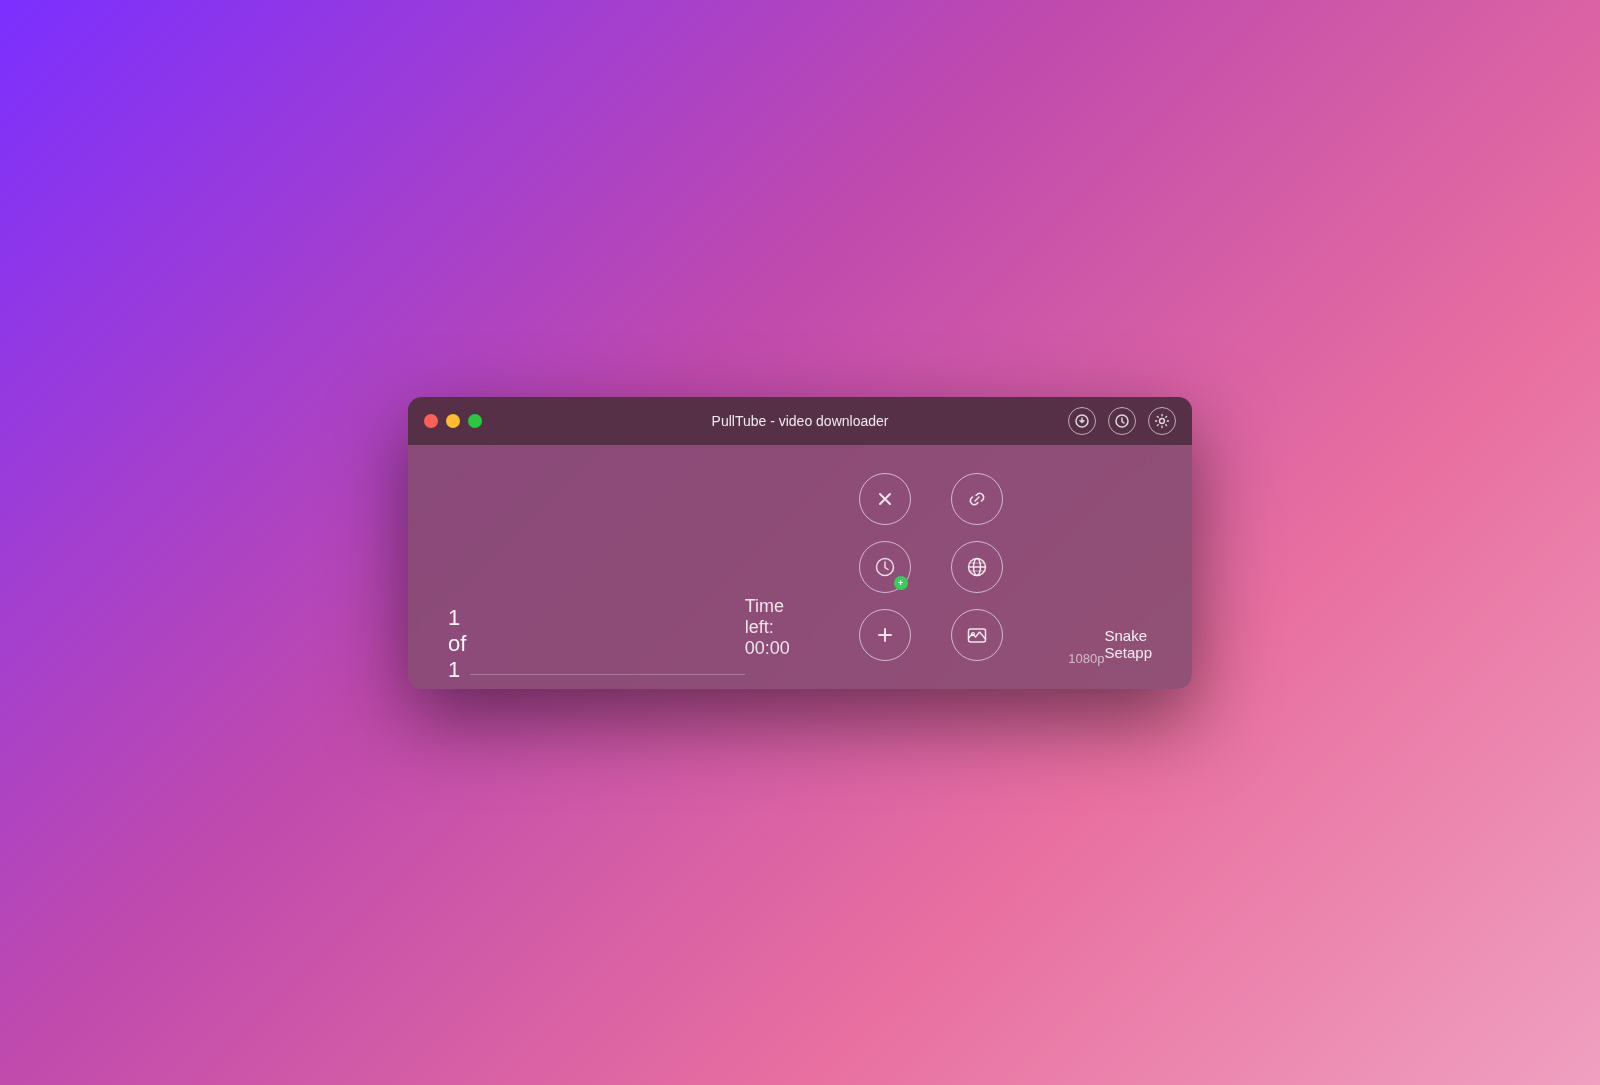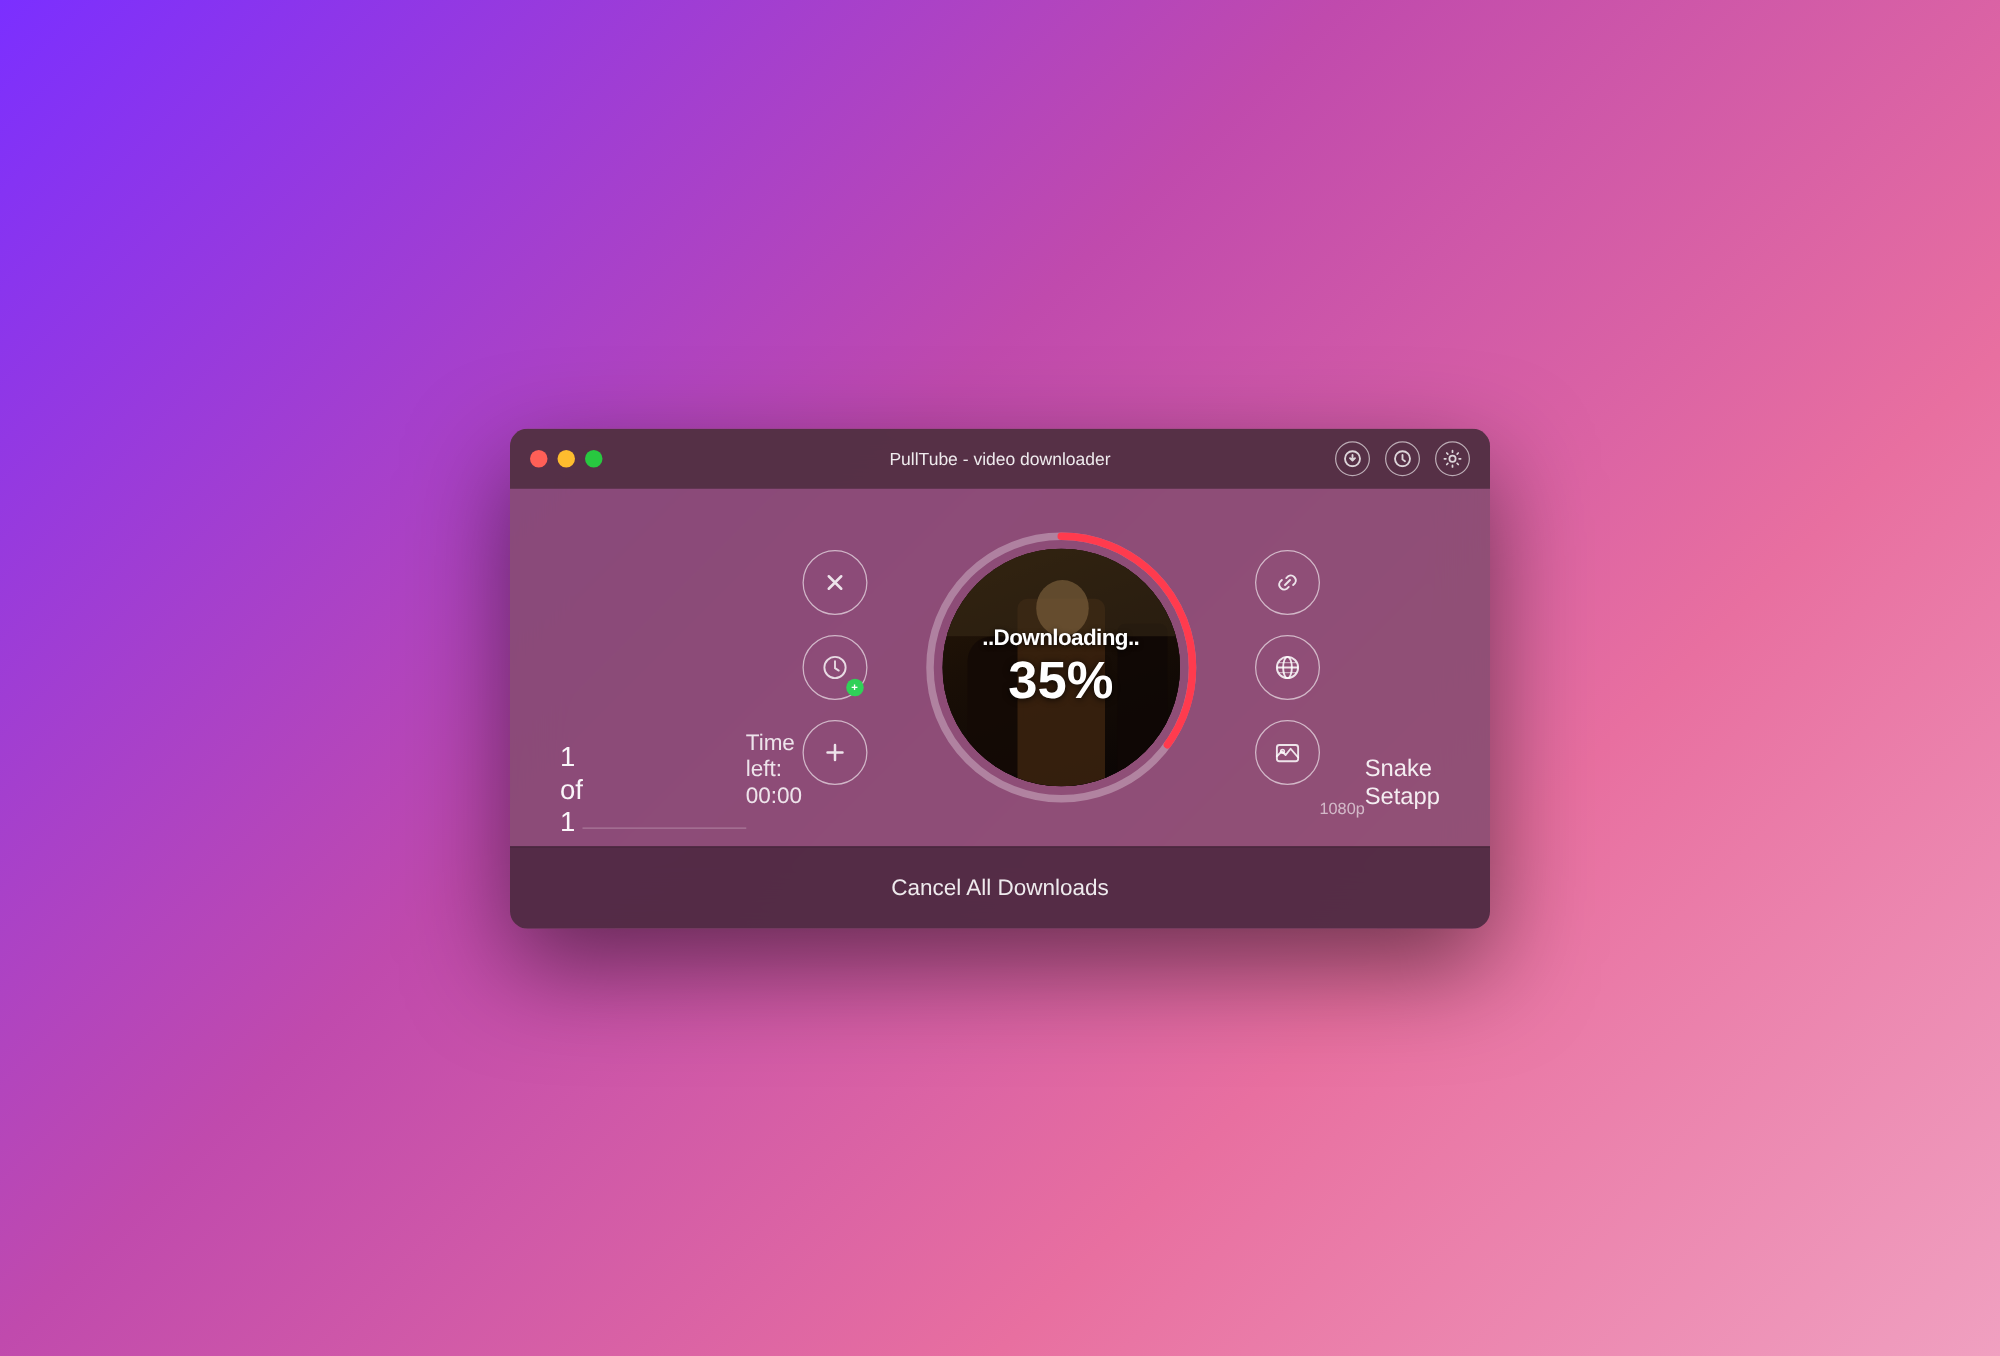--- a/index.html
+++ b/index.html
@@ -231,21 +231,21 @@
     }
 
     .quality-text {
       color: rgba(255,255,255,0.6);
       font-size: 13px;
       margin-bottom: 23px;
     }
 
     .video-title {
       color: rgba(255,255,255,0.9);
-      font-size: 19px;
+      font-size: 15px;
       font-weight: 400;
       margin-bottom: 28px;
     }
 
     
     .cancel-btn {
       width: 100%;
       background: rgba(60, 30, 50, 0.7);
       border: none;
       border-top: 1px solid rgba(0,0,0,0.2);
@@ -316,46 +316,20 @@
           </svg>
           <div class="badge">+</div>
         </button>
         <button class="icon-btn">
           <svg width="18" height="18" viewBox="0 0 18 18" fill="none">
             <path d="M9 3v12M3 9h12" stroke="rgba(255,255,255,0.85)" stroke-width="2" stroke-linecap="round"></path>
           </svg>
         </button>
       </div>
 
-      <div class="progress-container">
-        <svg class="progress-ring" width="230" height="230" viewBox="0 0 230 230">
-          <circle class="progress-ring-bg" cx="115" cy="115" r="105"></circle>
-          <circle class="progress-ring-fill" cx="115" cy="115" r="105" style="stroke-dashoffset: 428.827; stroke-dasharray: 659.734;"></circle>
-        </svg>
-        <div class="video-circle">
-          <div class="video-bg">
-
-            <div style="position:absolute;bottom:0;left:0;right:0;top:0;background:linear-gradient(160deg, #2a1a08 0%, #1a0f06 40%, #080404 100%);"></div>
-
-            <div style="position:absolute;bottom:10px;left:20px;width:45px;height:110px;background:rgba(20,10,5,0.9);border-radius:20px 20px 5px 5px;"></div>
-
-            <div style="position:absolute;bottom:0;left:60px;width:70px;height:150px;background:rgba(60,35,15,0.85);border-radius:8px 8px 0 0;"></div>
-
-            <div style="position:absolute;bottom:120px;left:75px;width:42px;height:45px;background:rgba(180,140,90,0.7);border-radius:50%;"></div>
-
-            <div style="position:absolute;bottom:0;right:10px;width:40px;height:130px;background:rgba(15,8,5,0.9);border-radius:6px 6px 0 0;"></div>
-
-            <div style="position:absolute;top:0;left:0;right:0;height:70px;background:rgba(60,45,25,0.5);"></div>
-            <div class="video-overlay">
-              <span class="downloading-text">..Downloading..</span>
-              <span class="percent-text">35%</span>
-            </div>
-          </div>
-        </div>
-      </div>
 
       <div class="side-buttons">
         <button class="icon-btn">
           <svg width="22" height="22" viewBox="0 0 22 22" fill="none">
             <path d="M9 13L13 9" stroke="rgba(255,255,255,0.85)" stroke-width="1.5" stroke-linecap="round"></path>
             <path d="M10 7.5l1.5-1.5a4 4 0 015.5 5.5L15.5 13" stroke="rgba(255,255,255,0.85)" stroke-width="1.5" stroke-linecap="round"></path>
             <path d="M12 14.5l-1.5 1.5a4 4 0 01-5.5-5.5L6.5 9" stroke="rgba(255,255,255,0.85)" stroke-width="1.5" stroke-linecap="round"></path>
           </svg>
         </button>
         <button class="icon-btn">
@@ -374,14 +348,13 @@
           </svg>
         </button>
       </div>
     </div>
 
     <span class="quality-text">1080p</span>
     <span class="video-title">Snake  Setapp</span>
   </div>
 
   
-  <button class="cancel-btn">Cancel All Downloads</button>
 </div>
 
 </body></html>

